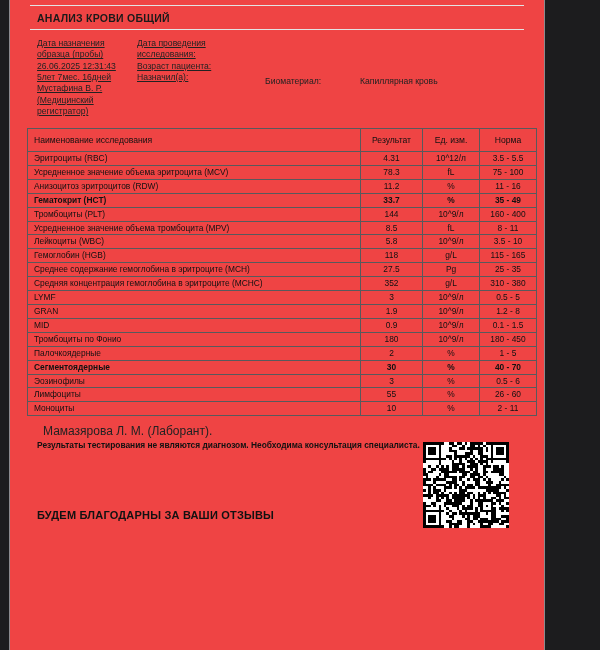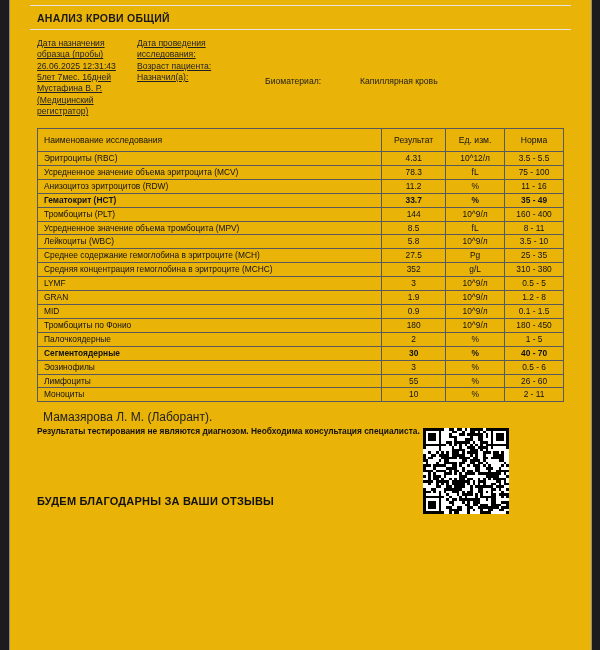--- a/index.html
+++ b/index.html
@@ -6,22 +6,22 @@
   html, body {
     margin: 0; padding: 0;
     width: 600px; height: 650px;
     background: #1c1c1e;
     font-family: "Liberation Sans", sans-serif;
     overflow: hidden;
   }
   #page {
     position: absolute;
     left: 9px; top: 0;
-    width: 583px; height: 650px;
-    background: #eab308;
+    width: 536px; height: 650px;
+    background: #ef4444;
     border-left: 1px solid #8a8a8e;
     border-right: 1px solid #8a8a8e;
   }
   .rule {
     height: 1px;
     background: #e3e3e3;
     margin: 0 20px;
   }
   .rule.top { margin-top: 5px; }
   .doc-title {
@@ -53,21 +53,21 @@
   .bio {
     position: absolute;
     left: 255px; top: 46px;
     font-size: 8.6px;
     color: #222;
     display: flex;
   }
   .bio .bio-lbl { width: 95px; }
 
   
-  .tbl-wrap { padding: 6px 27px 0 27px; }
+  .tbl-wrap { padding: 6px 27px 0 17px; }
   table.res {
     width: 100%;
     border-collapse: collapse;
     table-layout: fixed;
     font-size: 8.4px;
     color: #111;
   }
   table.res th, table.res td {
     border: 1px solid #59595c;
     padding: 0 4px;
@@ -193,20 +193,26 @@
             <td class="c-name">Усредненное значение объема тромбоцита (MPV)</td>
             <td class="c-val">8.5</td>
             <td class="c-unit">fL</td>
             <td class="c-ref">8 - 11</td>
           </tr>
           <tr>
             <td class="c-name">Лейкоциты (WBC)</td>
             <td class="c-val">5.8</td>
             <td class="c-unit">10^9/л</td>
             <td class="c-ref">3.5 - 10</td>
+          </tr>
+          <tr>
+            <td class="c-name">Гемоглобин (HGB)</td>
+            <td class="c-val">118</td>
+            <td class="c-unit">g/L</td>
+            <td class="c-ref">115 - 165</td>
           </tr>
           <tr>
             <td class="c-name">Среднее содержание гемоглобина в эритроците (MCH)</td>
             <td class="c-val">27.5</td>
             <td class="c-unit">Pg</td>
             <td class="c-ref">25 - 35</td>
           </tr>
           <tr>
             <td class="c-name">Средняя концентрация гемоглобина в эритроците (MCHC)</td>
             <td class="c-val">352</td>

